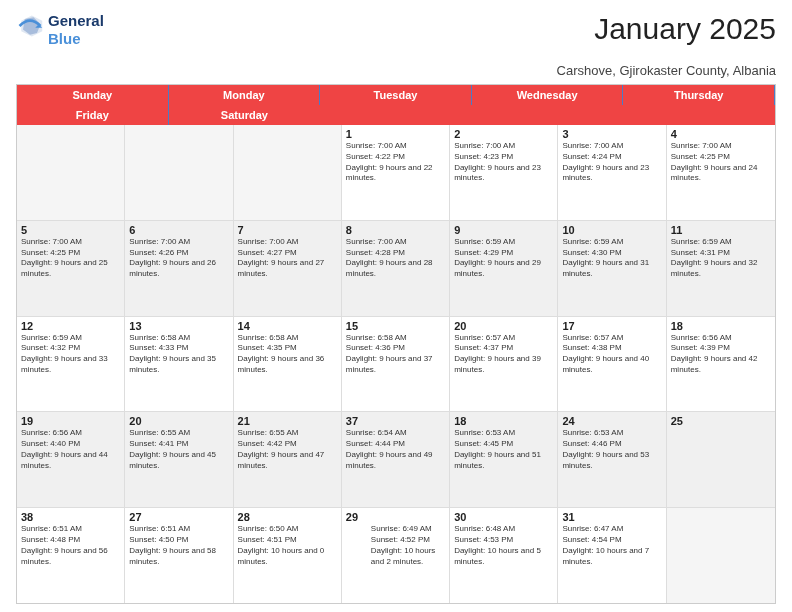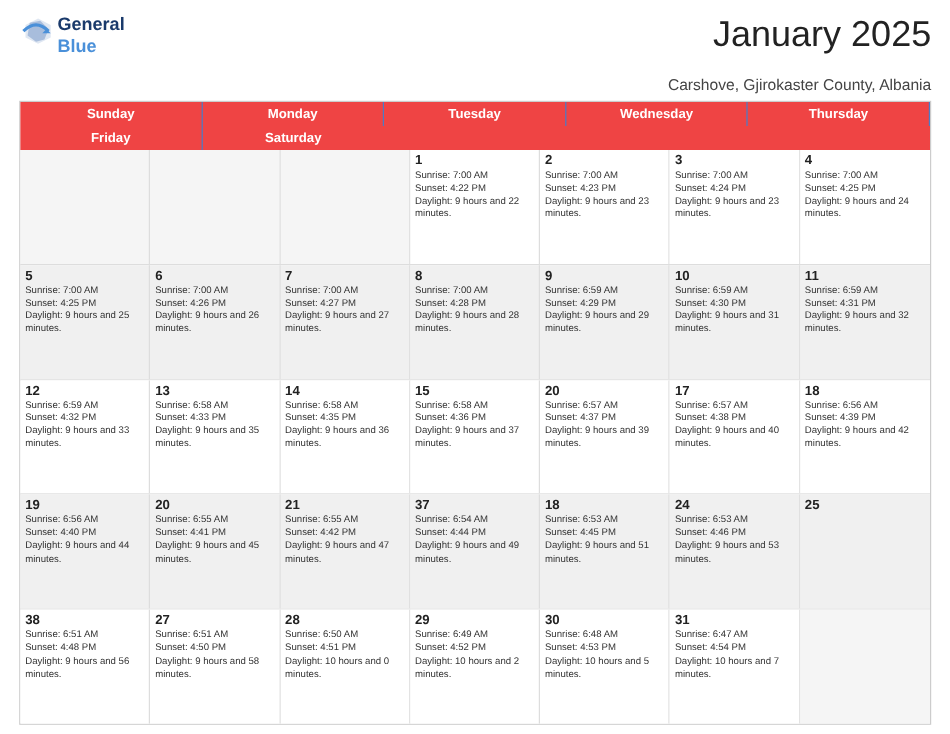--- a/index.html
+++ b/index.html
@@ -327,21 +327,21 @@
 Daylight: 9 hours and 58 minutes.</div>
           </div>
           <div class="cal-cell">
             <span class="day-num">28</span>
             <div class="cell-info" style="white-space: pre-line;">Sunrise: 6:50 AM
 Sunset: 4:51 PM
 Daylight: 10 hours and 0 minutes.</div>
           </div>
           <div class="cal-cell">
             <span class="day-num">29</span>
-            <div class="cell-info" style="white-space: pre-line;">Sunrise: 6:49 AM
+            <div class="cell-info" style="white-space: pre-line; margin-left: 25px;">Sunrise: 6:49 AM
 Sunset: 4:52 PM
 Daylight: 10 hours and 2 minutes.</div>
           </div>
           <div class="cal-cell">
             <span class="day-num">30</span>
             <div class="cell-info" style="white-space: pre-line;">Sunrise: 6:48 AM
 Sunset: 4:53 PM
 Daylight: 10 hours and 5 minutes.</div>
           </div>
           <div class="cal-cell">

